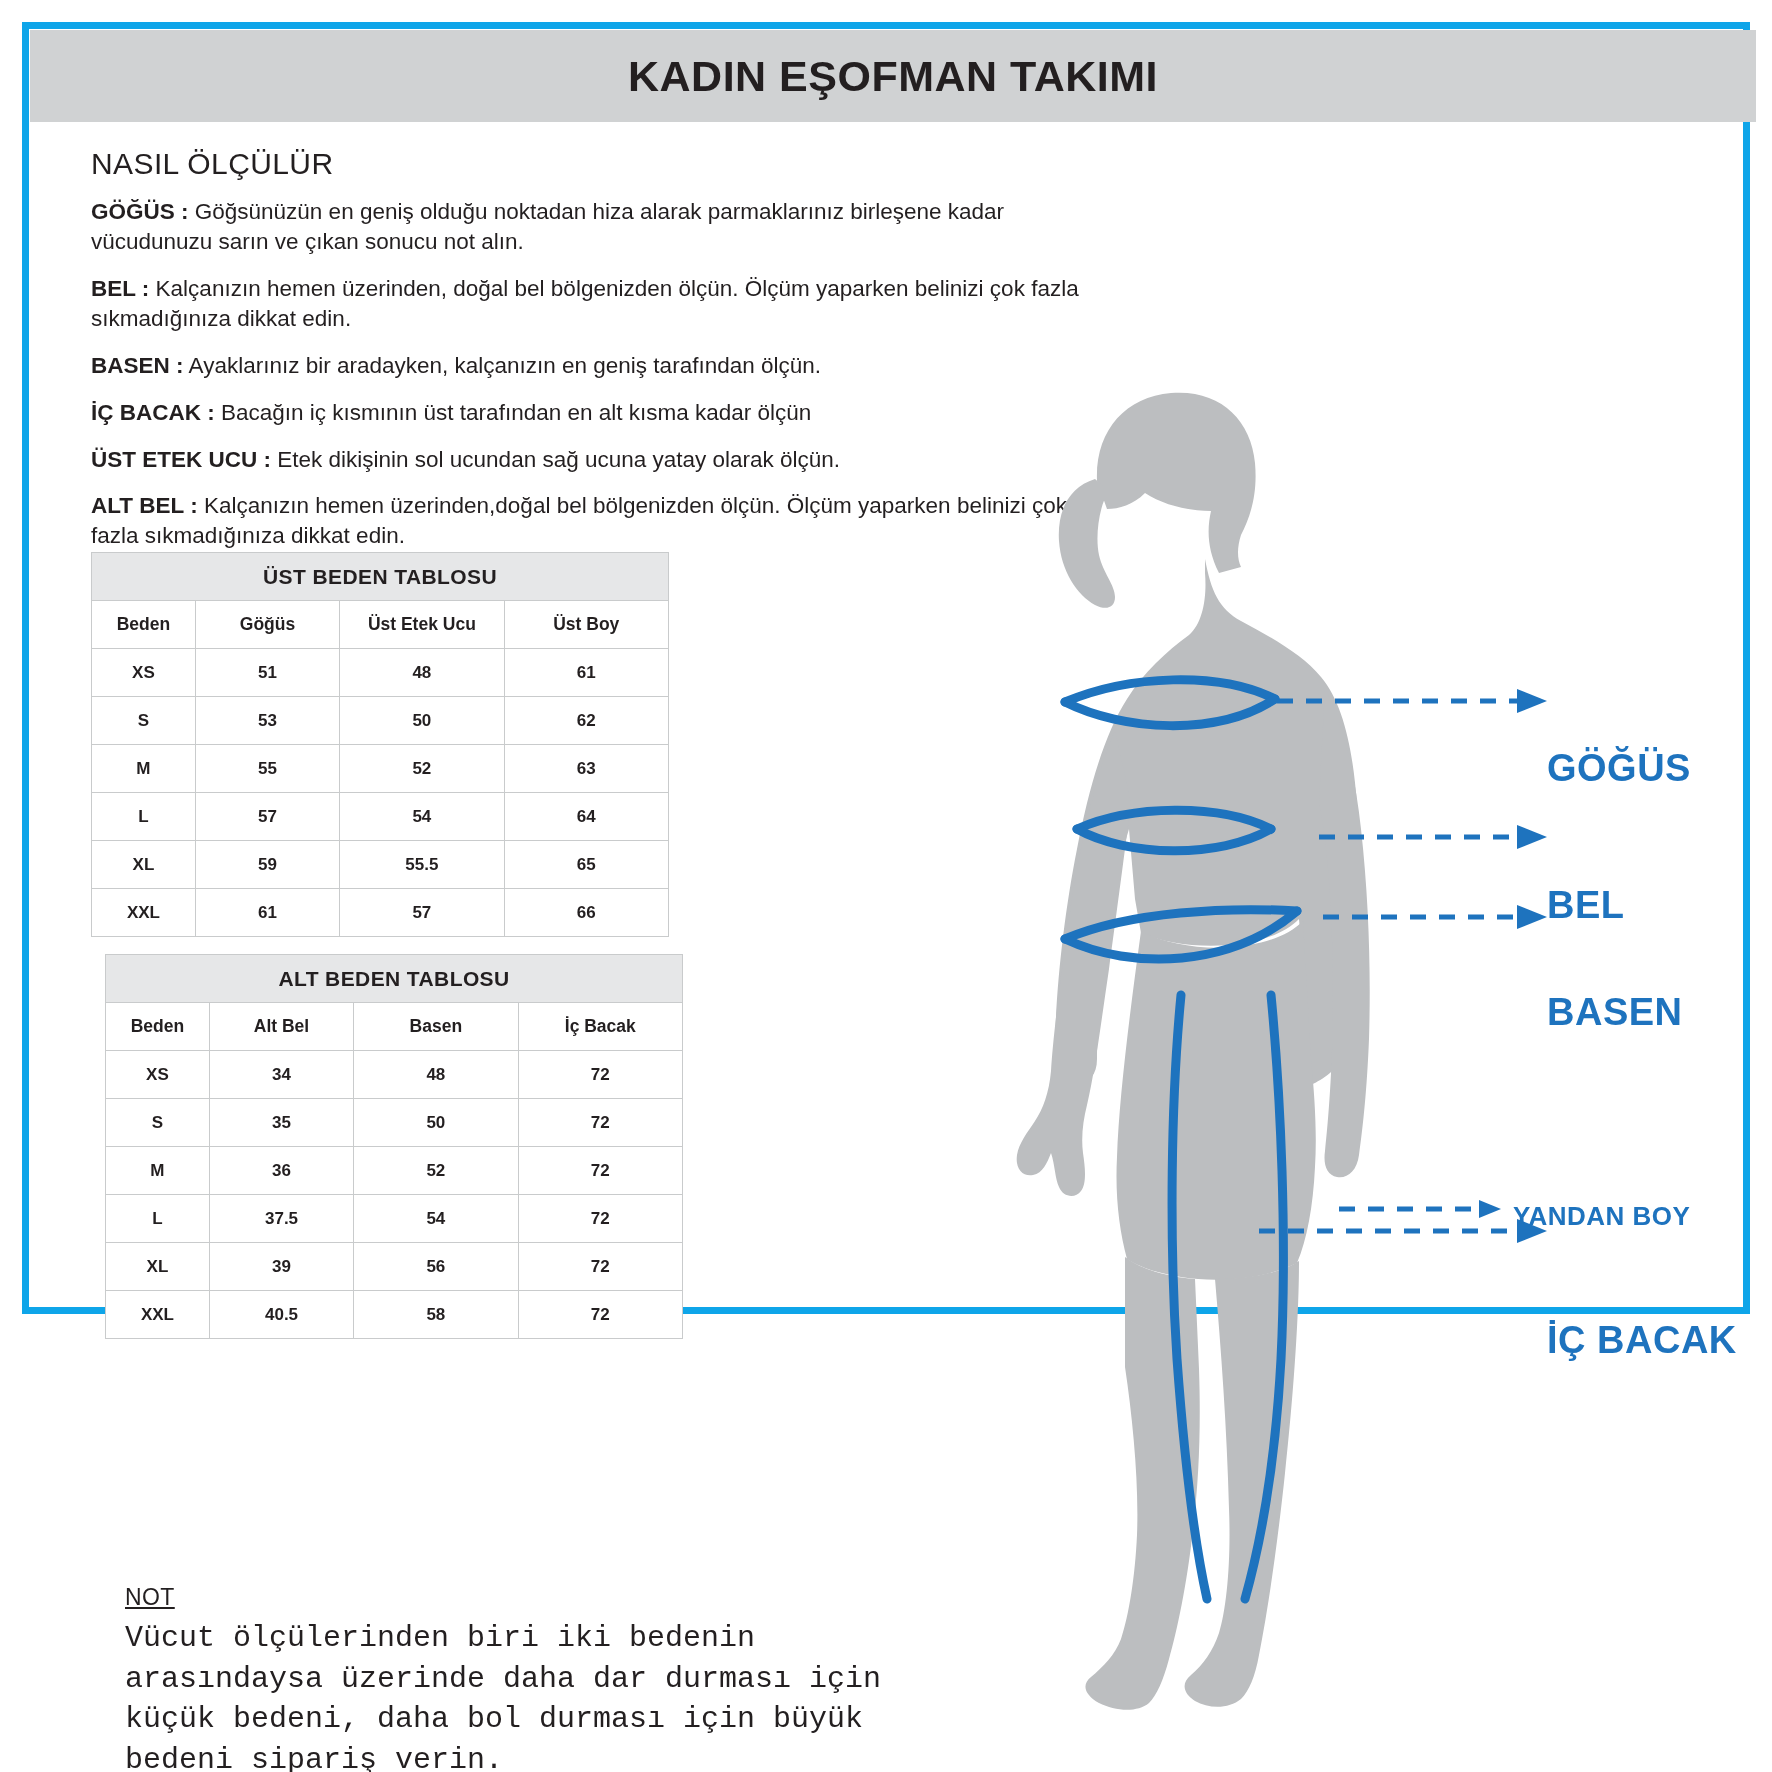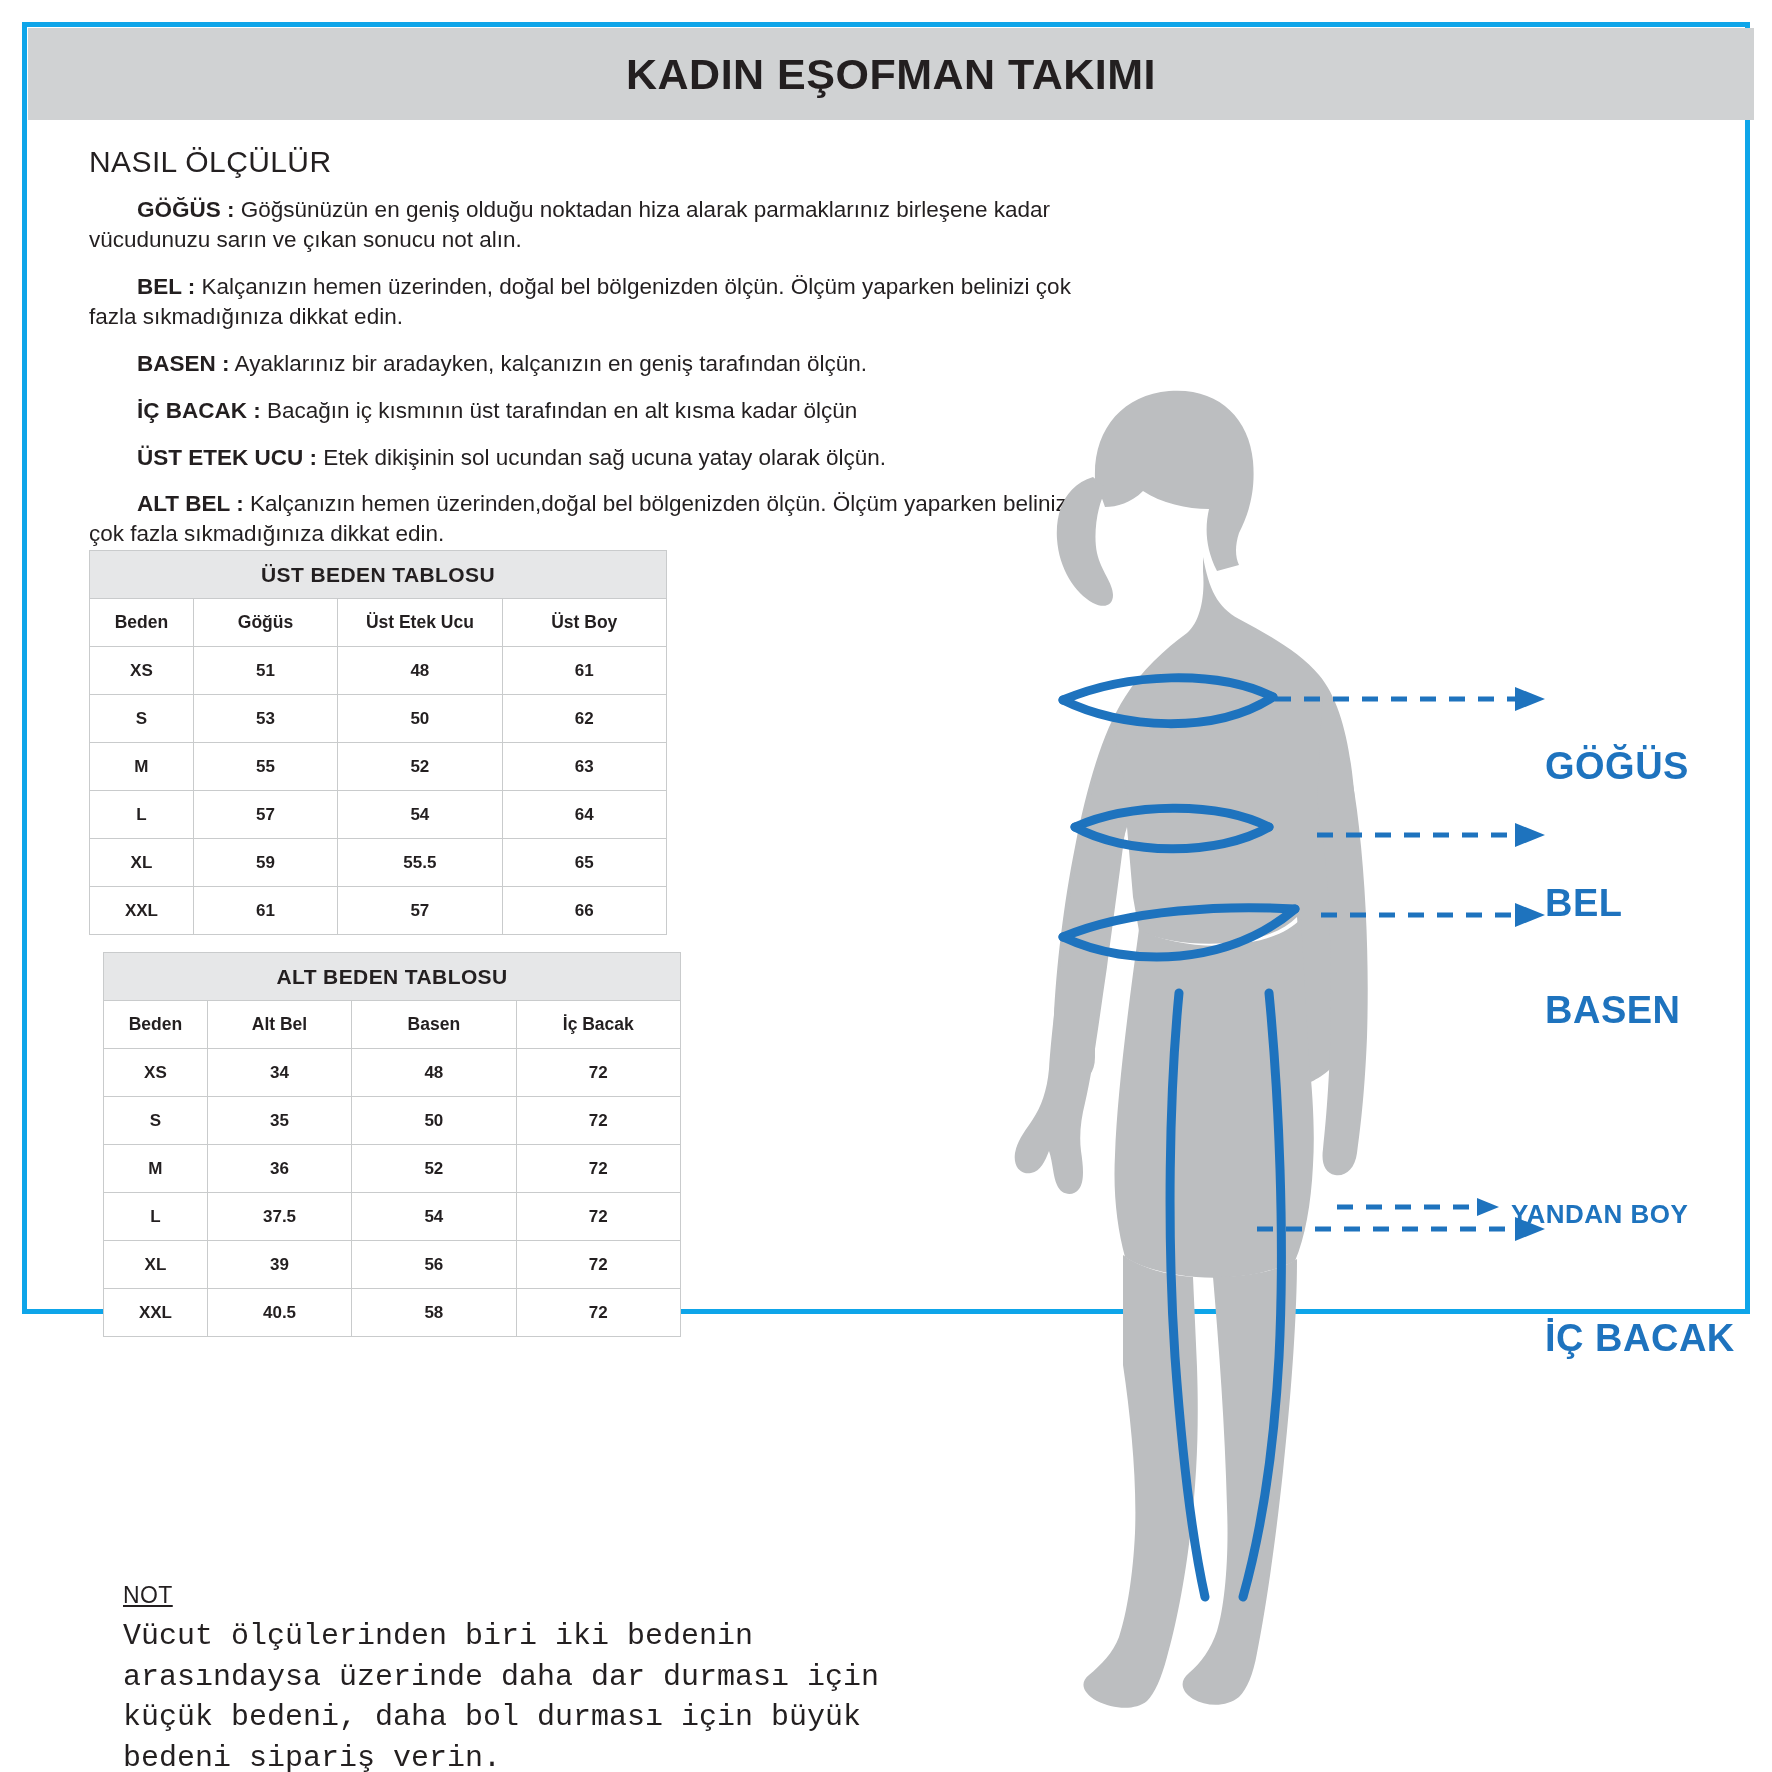--- a/index.html
+++ b/index.html
@@ -14,21 +14,21 @@
     color: #231f20;
     position: relative;
     overflow: hidden;
   }
   #page {
     position: absolute;
     left: 22px;
     top: 22px;
     width: 1728px;
     height: 1292px;
-    border: 5px solid #0ea5e9;
+    border: 7px solid #0ea5e9;
     box-sizing: border-box;
     background: #fff;
   }
 
   
   .header-band {
     position: absolute;
     left: 1px;
     top: 1px;
     width: 1726px;
@@ -61,21 +61,20 @@
   }
   .howto-line {
     font-size: 22.5px;
     line-height: 1.33;
     margin: 0 0 17px 0;
     color: #231f20;
     max-width: 1460px;
   }
   .howto-line b {
     font-weight: bold;
-    margin-left: 48px;
   }
 
   
   .table-block {
     position: absolute;
     width: 578px;
     border: 1px solid #c9cbcc;
     box-sizing: border-box;
     background: #fff;
   }

